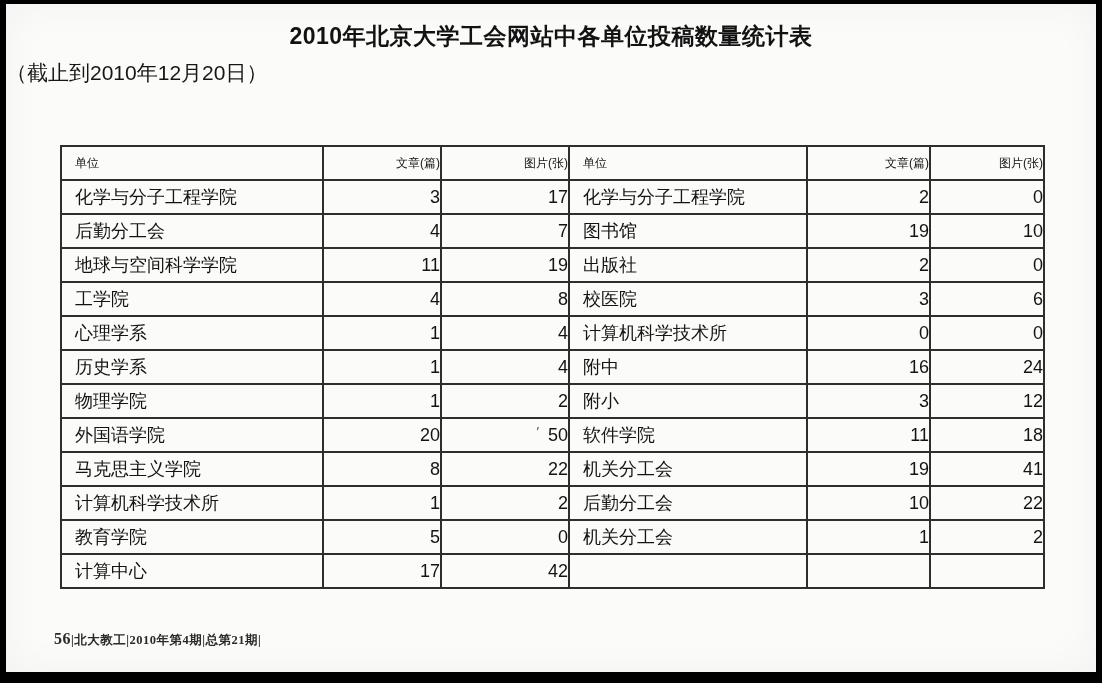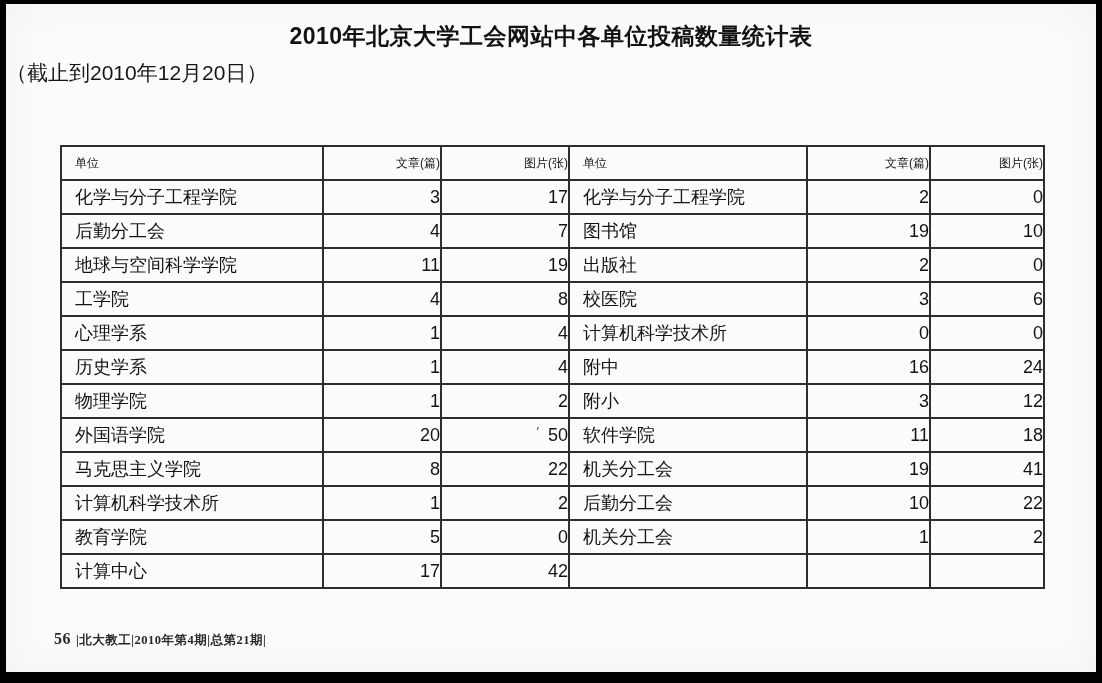--- a/index.html
+++ b/index.html
@@ -63,21 +63,20 @@
     position: absolute;
     left: 48px; top: 626px;
     font-family: "Liberation Serif", "DejaVu Serif", serif;
     color: #2a2a2a;
     letter-spacing: 0.5px;
     white-space: nowrap;
   }
   .footer .pagenum {
     font-size: 16px;
     font-weight: bold;
-    margin-right: 5px;
   }
   .footer .journal {
     font-size: 12.5px;
     font-weight: bold;
     text-align: right;
   }
 </style>
 </head>
 <body>
 

